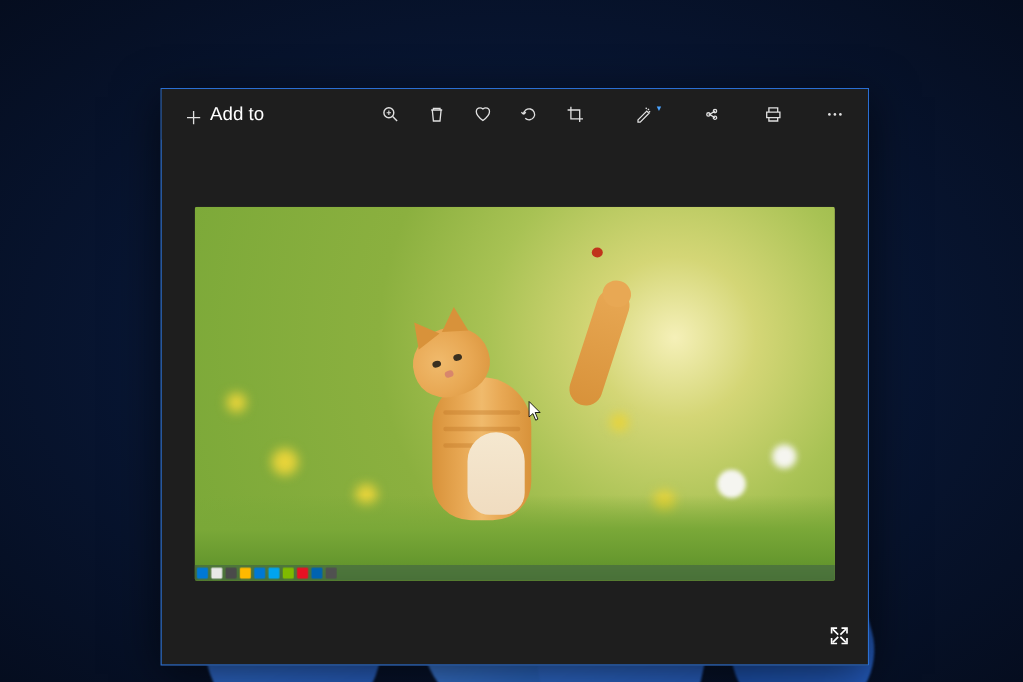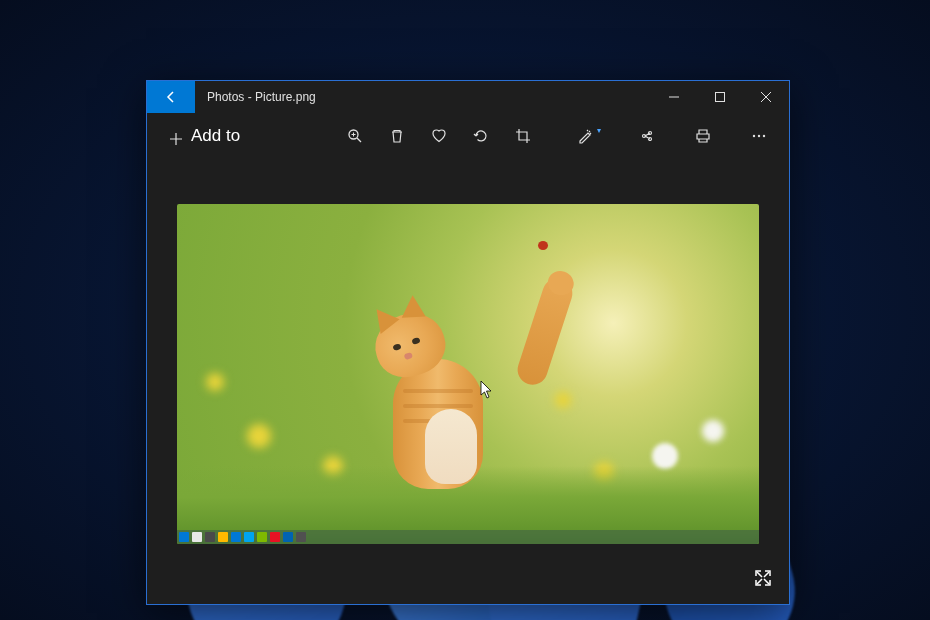--- a/index.html
+++ b/index.html
@@ -305,45 +305,20 @@
 
 <div class="desktop-abstract">
   <div class="ribbon r1"></div>
   <div class="ribbon r2"></div>
   <div class="ribbon r3"></div>
   <div class="ribbon r4"></div>
 </div>
 
 <div class="app-window">
 
-  <div class="titlebar">
-    <div class="back-btn">
-      <svg width="16" height="16" viewBox="0 0 16 16">
-          <path d="M10 3 L5 8 L10 13" stroke="#fff" stroke-width="1.5" fill="none"></path>
-        </svg>
-    </div>
-    <div class="title-text">Photos - Picture.png</div>
-    <div class="window-controls">
-      <div class="win-btn">
-        <svg width="10" height="10" viewBox="0 0 10 10">
-            <line x1="0" y1="5" x2="10" y2="5" stroke="#e0e0e0" stroke-width="1"></line>
-          </svg>
-      </div>
-      <div class="win-btn">
-        <svg width="10" height="10" viewBox="0 0 10 10">
-            <rect x="0.5" y="0.5" width="9" height="9" stroke="#e0e0e0" stroke-width="1" fill="none"></rect>
-          </svg>
-      </div>
-      <div class="win-btn close">
-        <svg width="10" height="10" viewBox="0 0 10 10">
-            <path d="M0 0 L10 10 M10 0 L0 10" stroke="#e0e0e0" stroke-width="1"></path>
-          </svg>
-      </div>
-    </div>
-  </div>
 
   <div class="toolbar">
     <div class="add-to">
       <svg width="14" height="14" viewBox="0 0 14 14">
           <path d="M7 1 v12 M1 7 h12" stroke="#e0e0e0" stroke-width="1.2"></path>
         </svg>
       <span>Add to</span>
     </div>
     <div class="toolbar-spacer"></div>
     <div class="tool-icons">

